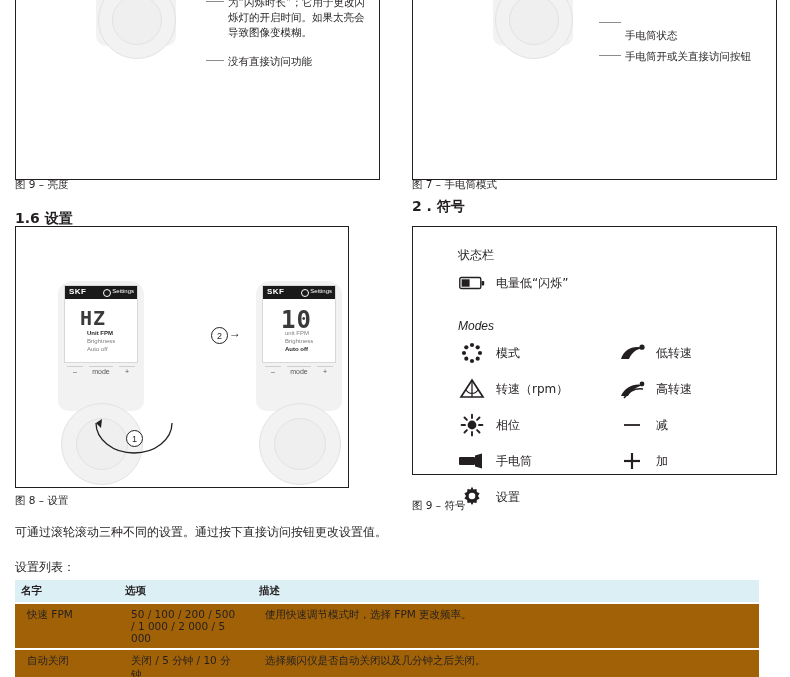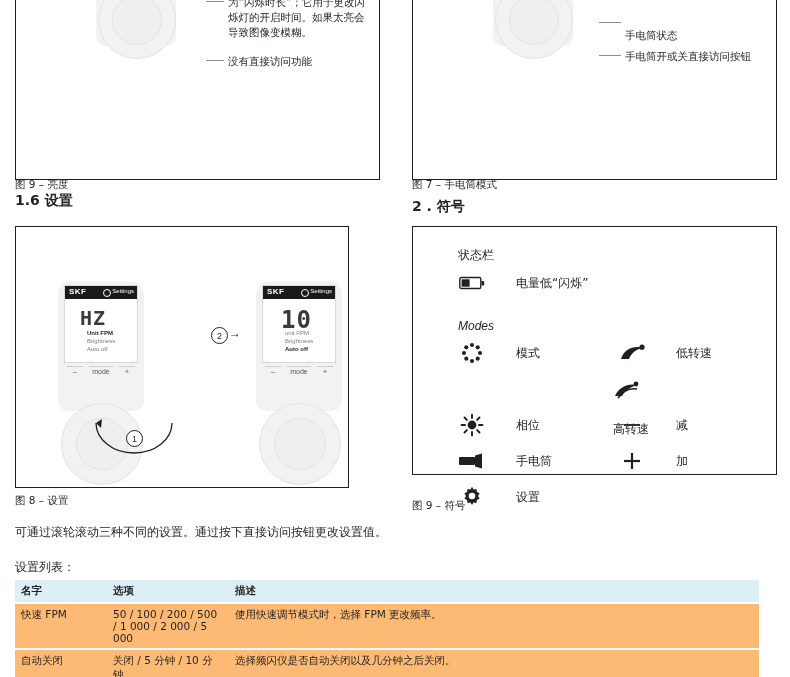--- a/index.html
+++ b/index.html
@@ -121,21 +121,21 @@
     height:1px;background:#8c8c8c;
   }
 
   
   .sym-title{
     position:absolute;font-size:12px;color:#231f20;
   }
   .sym-row{
     position:absolute;
     display:flex;align-items:center;
-    font-size:12px;color:#231f20;gap:20px;
+    font-size:12px;color:#231f20;
   }
   .sym-ico{
     width:28px;height:24px;
     margin-right:10px;
     display:flex;align-items:center;justify-content:center;
   }
 
   
   table.spec{
     position:absolute;
@@ -145,22 +145,22 @@
   }
   table.spec th{
     background:#dceff5;
     text-align:left;
     font-weight:bold;
     padding:4px 6px;
     border:none;
     vertical-align:top;
   }
   table.spec td{
-    background:#fdba74;
-    padding:4px 6px;
+    background:#a16207;
+    padding:4px 12px;
     vertical-align:top;
     border-top:2px solid #ffffff;
   }
   table.spec td.c1{width:80px;}
   table.spec td.c2{width:110px;}
   table.spec th.c1{width:80px;margin-top:10px;}
   table.spec th.c2{width:110px;}
 
   .circ-num{
     position:absolute;
@@ -207,21 +207,21 @@
 
   <div class="callout cjk" style="left:212px;top:145px;width:140px;margin-top:12px;">手电筒状态</div>
   <div class="lead" style="left:186px;top:151px;width:22px;"></div>
 
   <div class="callout cjk" style="left:212px;top:178px;width:140px;">手电筒开或关直接访问按钮</div>
   <div class="lead" style="left:186px;top:184px;width:22px;"></div>
 </div>
 
 <div class="fig-cap cjk" style="left:412px;top:178px;">图 7 – 手电筒模式</div>
 
-<div class="sec-head cjk" style="left:15px;top:192px;">1.6 设置</div>
+<div class="sec-head cjk" style="left:15px;top:210px;">1.6 设置</div>
 <div class="sec-head cjk" style="left:412px;top:198px;">2 . 符号</div>
 
 <div class="fig-box" style="left:15px;top:226px;width:334px;height:262px;">
 
   <div class="device" style="left:20px;top:32px;width:130px;height:220px;">
     <div class="dev-body" style="left:22px;top:22px;width:86px;height:130px;"></div>
     <div class="dev-screen" style="left:28px;top:26px;width:74px;height:78px;">
       <div class="dev-topbar"></div>
       <div class="dev-brand">SKF</div>
       <div class="dev-gear"></div>
@@ -303,20 +303,30 @@
           <circle cx="6.3" cy="6.3" r="2.1"></circle>
             <circle cx="17.7" cy="6.3" r="2.1"></circle>
           <circle cx="6.3" cy="17.7" r="2.1"></circle>
             <circle cx="17.7" cy="17.7" r="2.1"></circle>
         </g>
       </svg>
     </span>
     <span>模式</span>
   </div>
 
+  <div class="sym-row cjk" style="left:45px;top:150px;">
+    <span class="sym-ico">
+      <svg width="26" height="24" viewBox="0 0 26 24">
+        <path d="M2,20 L13,3 L24,20 Z" fill="none" stroke="#231f20" stroke-width="1.7"></path>
+        <path d="M13,3 L13,20" stroke="#231f20" stroke-width="1.3"></path>
+        <path d="M7,13 a7,7 0 0 0 12,0" fill="none" stroke="#231f20" stroke-width="1.2"></path>
+      </svg>
+    </span>
+    <span>转速（rpm）</span>
+  </div>
 
   <div class="sym-row cjk" style="left:45px;top:186px;">
     <span class="sym-ico">
       <svg width="24" height="24" viewBox="0 0 24 24">
         <circle cx="12" cy="12" r="4.4" fill="#231f20"></circle>
         <g stroke="#231f20" stroke-width="1.9" stroke-linecap="round">
           <line x1="12" y1="1.6" x2="12" y2="5"></line>
           <line x1="12" y1="19" x2="12" y2="22.4"></line>
           <line x1="1.6" y1="12" x2="5" y2="12"></line>
           <line x1="19" y1="12" x2="22.4" y2="12"></line>
@@ -353,21 +363,21 @@
   <div class="sym-row cjk" style="left:205px;top:114px;">
     <span class="sym-ico">
       <svg width="28" height="22" viewBox="0 0 28 22">
         <path d="M3,17 C6,7 16,3 25,6 C19,7 14,10 11,17 Z" fill="#231f20"></path>
         <circle cx="24" cy="5.2" r="2.6" fill="#231f20"></circle>
       </svg>
     </span>
     <span>低转速</span>
   </div>
 
-  <div class="sym-row cjk" style="left:199px;top:150px;flex-direction:column;">
+  <div class="sym-row cjk" style="left:205px;top:150px;">
     <span class="sym-ico">
       <svg width="28" height="22" viewBox="0 0 28 22">
         <path d="M3,18 C7,9 16,5 25,7 C19,9 13,12 10,18 Z" fill="#231f20"></path>
         <path d="M6,20 C11,13 18,10 25,11" fill="none" stroke="#231f20" stroke-width="1.6"></path>
         <circle cx="24" cy="6" r="2.4" fill="#231f20"></circle>
       </svg>
     </span>
     <span>高转速</span>
   </div>
 

